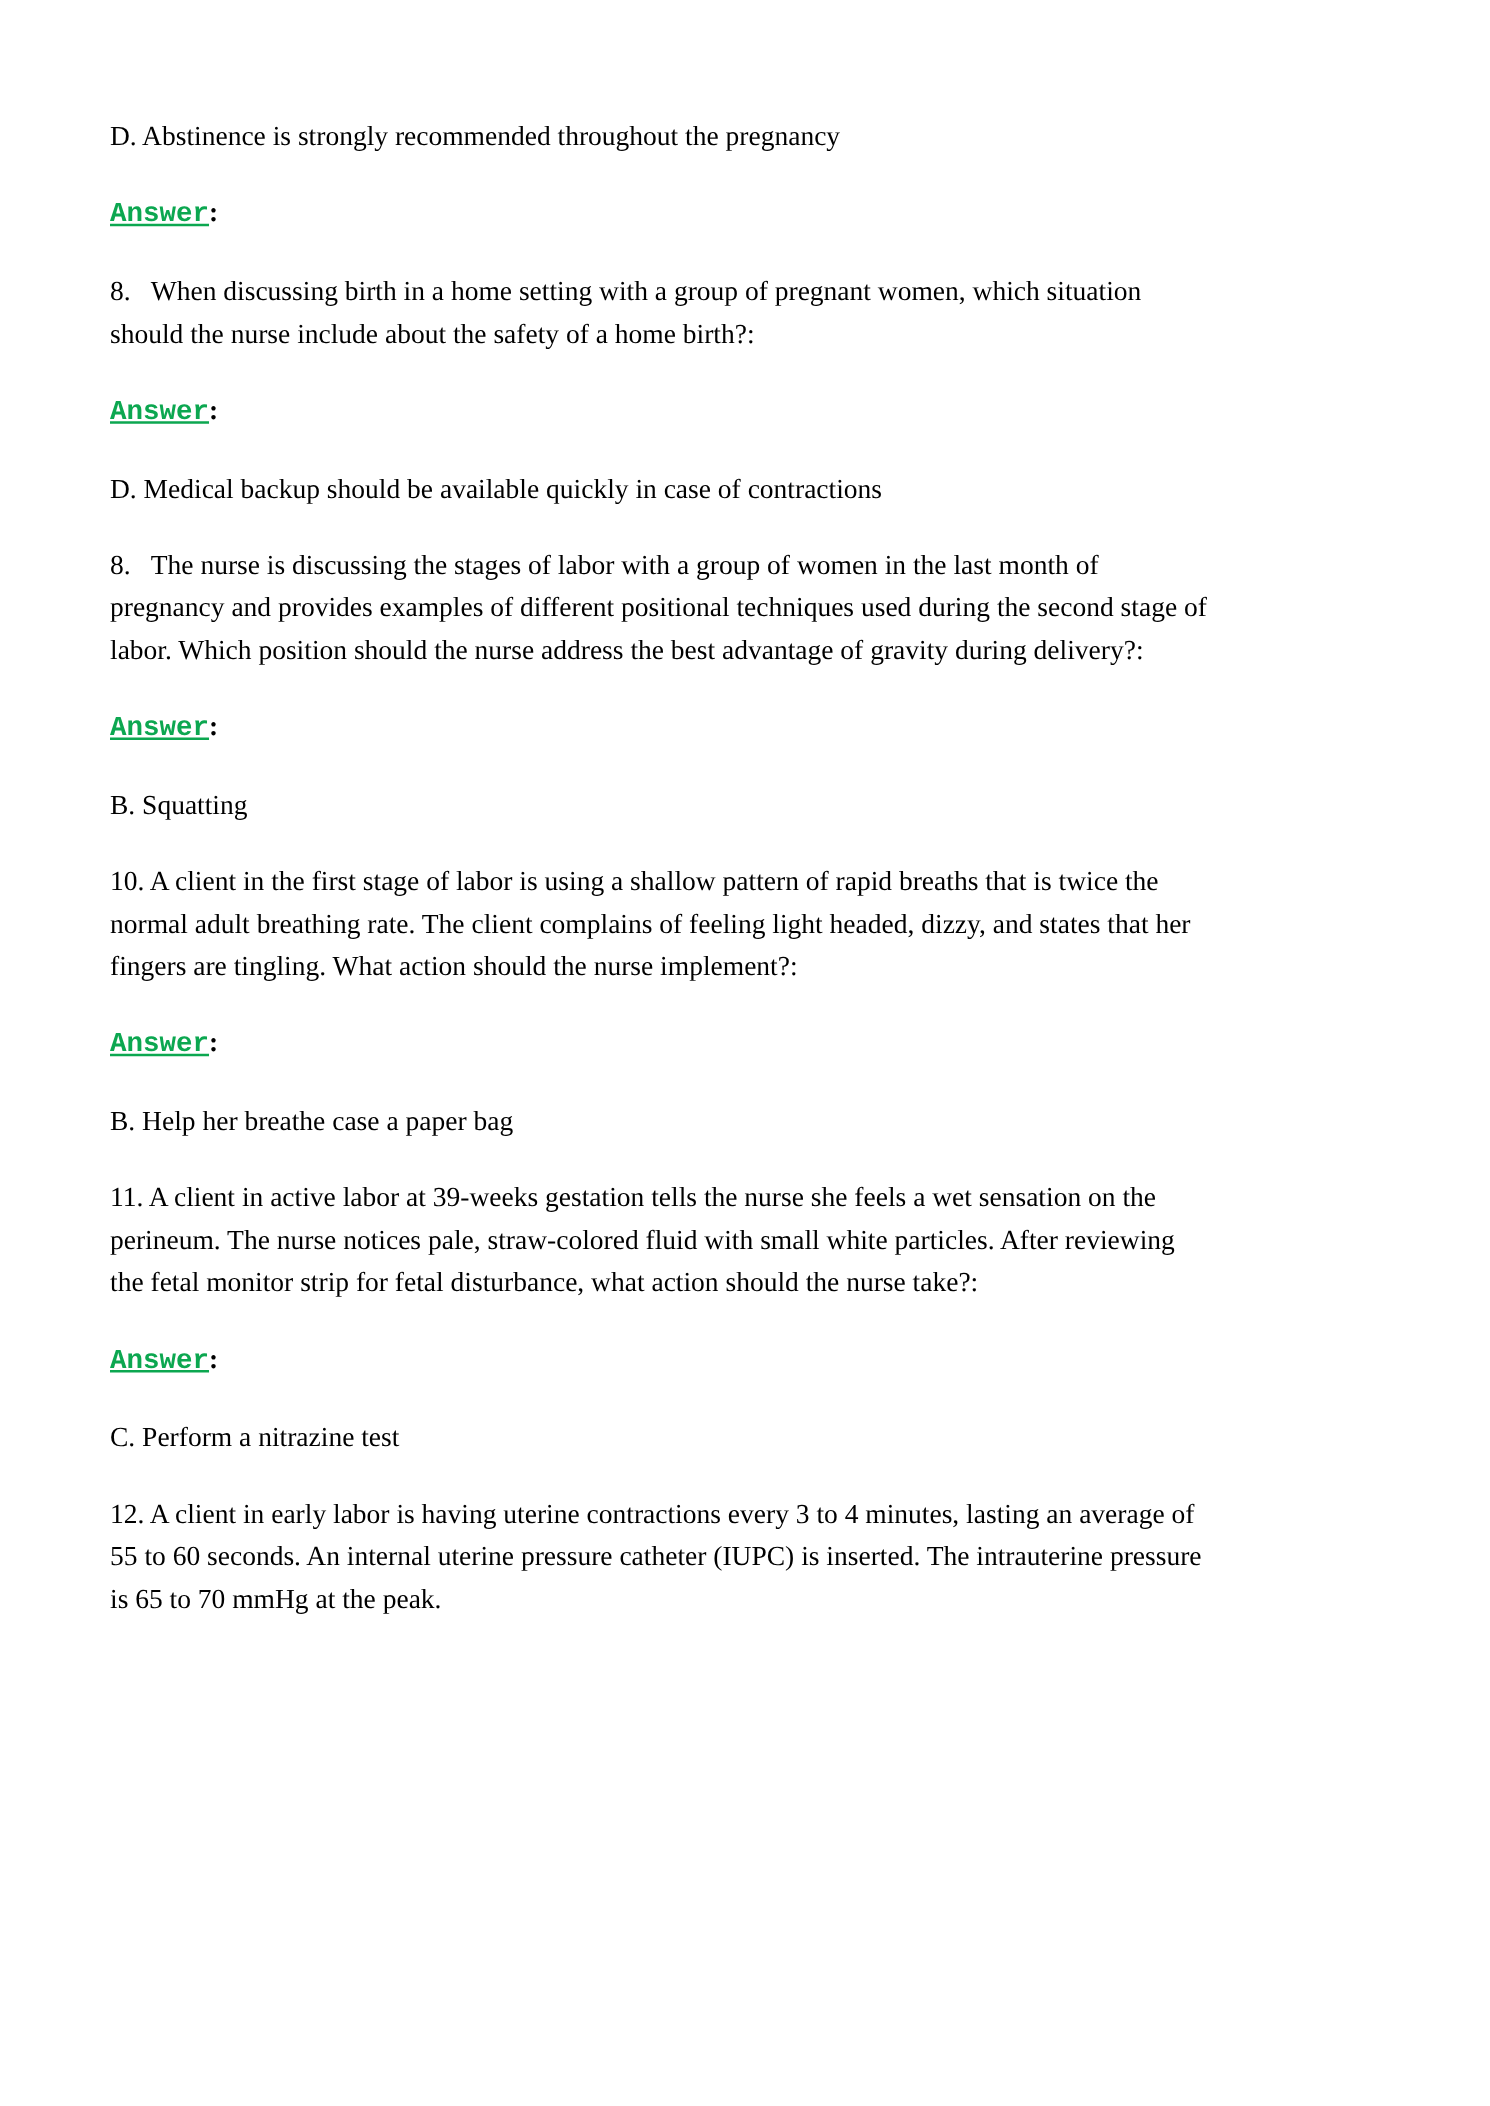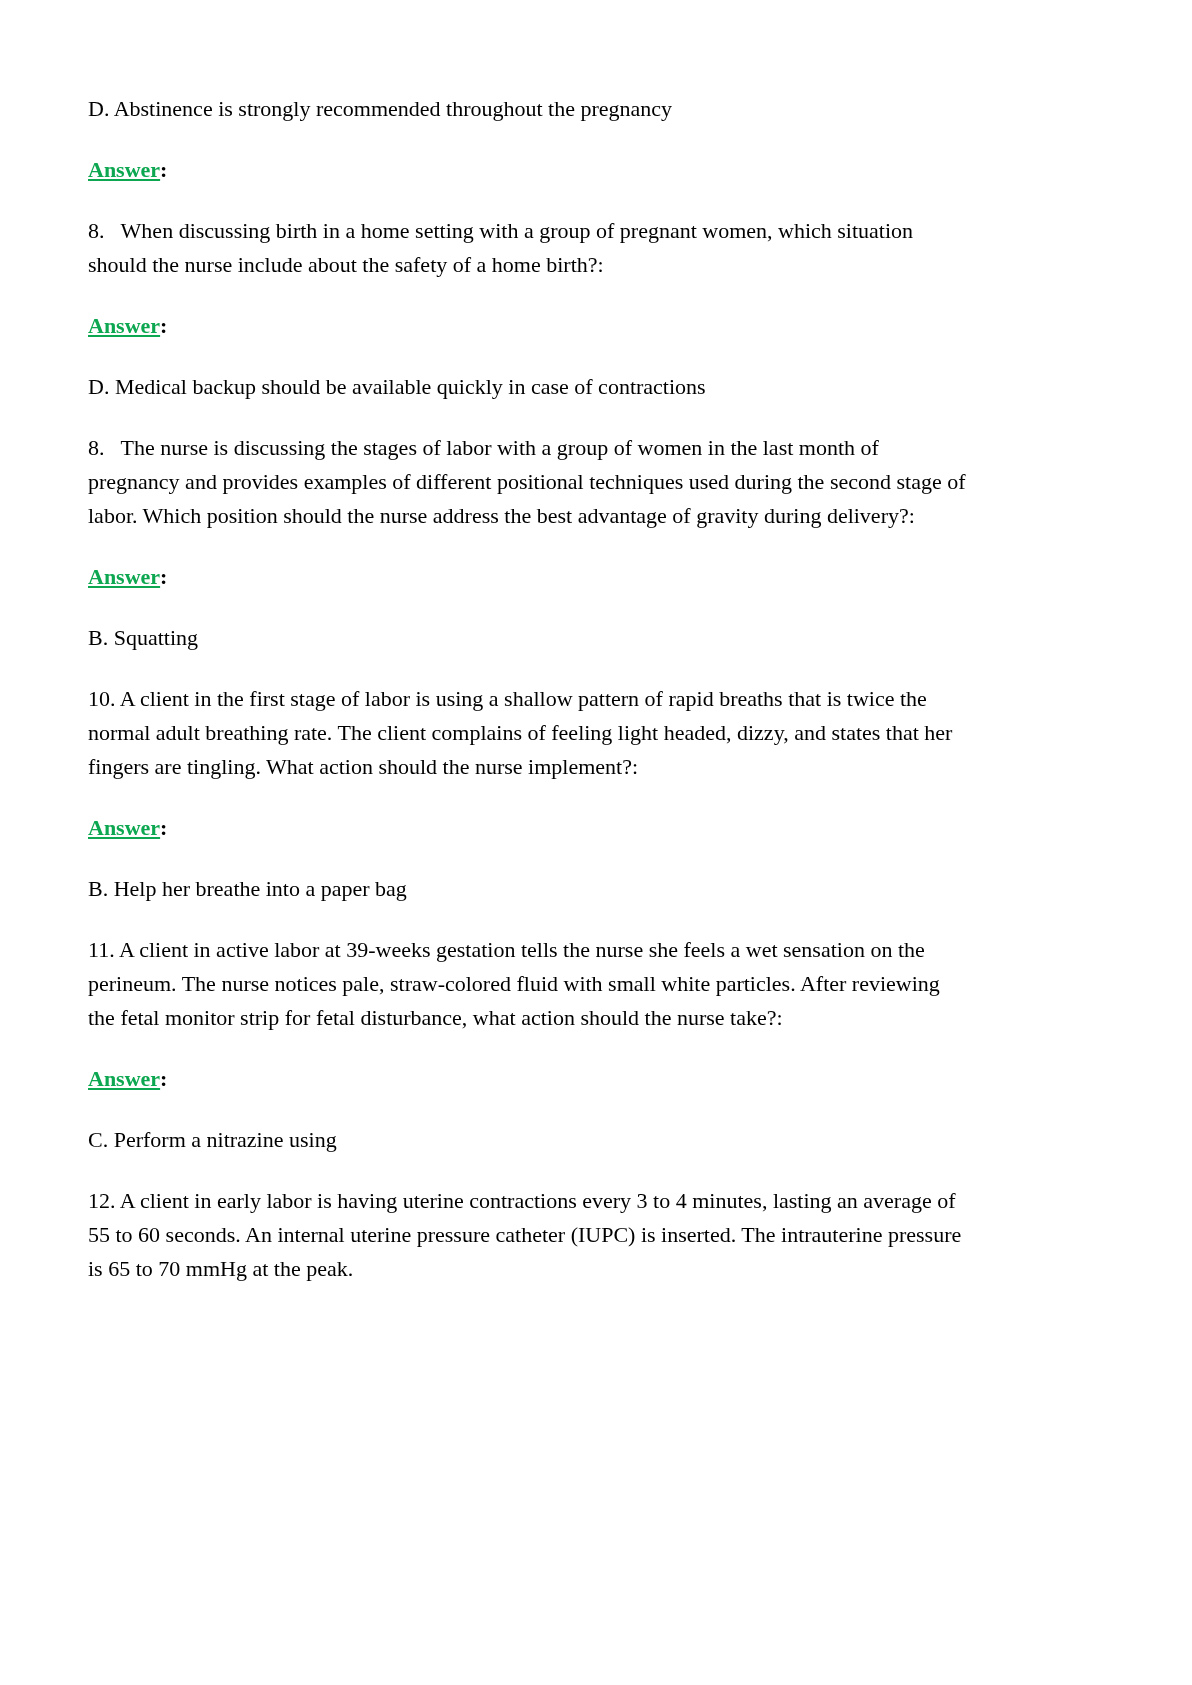--- a/index.html
+++ b/index.html
@@ -25,20 +25,21 @@
     margin: 0 0 27px 0;
     font-size: 22px;
     line-height: 34px;
     white-space: pre-wrap;
   }
   .answer-row .answer-link {
     color: var(--answer-color, #0ca750);
     font-weight: bold;
     text-decoration: underline;
     cursor: pointer;
+    font-family: Liberation Mono, monospace;
   }
   .answer-row .answer-colon {
     color: #000000;
     font-weight: bold;
     text-decoration: none;
   }
 </style>
 </head>
 <body>
 
@@ -59,23 +60,23 @@
   <p class="para"><span class="para-text">8.   The nurse is discussing the stages of labor with a group of women in the last month of pregnancy and provides examples of different positional techniques used during the second stage of labor. Which position should the nurse address the best advantage of gravity during delivery?:</span></p>
 
   <p class="para answer-row"><a class="answer-link">Answer</a><span class="answer-colon">:</span></p>
 
   <p class="para"><span class="para-text">B. Squatting</span></p>
 
   <p class="para"><span class="para-text">10. A client in the first stage of labor is using a shallow pattern of rapid breaths that is twice the normal adult breathing rate. The client complains of feeling light headed, dizzy, and states that her fingers are tingling. What action should the nurse implement?:</span></p>
 
   <p class="para answer-row"><a class="answer-link">Answer</a><span class="answer-colon">:</span></p>
 
-  <p class="para"><span class="para-text">B. Help her breathe into a paper bag</span></p>
+  <p class="para"><span class="para-text">B. Help her breathe case a paper bag</span></p>
 
   <p class="para"><span class="para-text">11. A client in active labor at 39-weeks gestation tells the nurse she feels a wet sensation on the perineum. The nurse notices pale, straw-colored fluid with small white particles. After reviewing the fetal monitor strip for fetal disturbance, what action should the nurse take?:</span></p>
 
   <p class="para answer-row"><a class="answer-link">Answer</a><span class="answer-colon">:</span></p>
 
-  <p class="para"><span class="para-text">C. Perform a nitrazine using</span></p>
+  <p class="para"><span class="para-text">C. Perform a nitrazine test</span></p>
 
   <p class="para"><span class="para-text">12. A client in early labor is having uterine contractions every 3 to 4 minutes, lasting an average of 55 to 60 seconds. An internal uterine pressure catheter (IUPC) is inserted. The intrauterine pressure is 65 to 70 mmHg at the peak.</span></p>
 </section>
 </main>
 
 </body></html>

